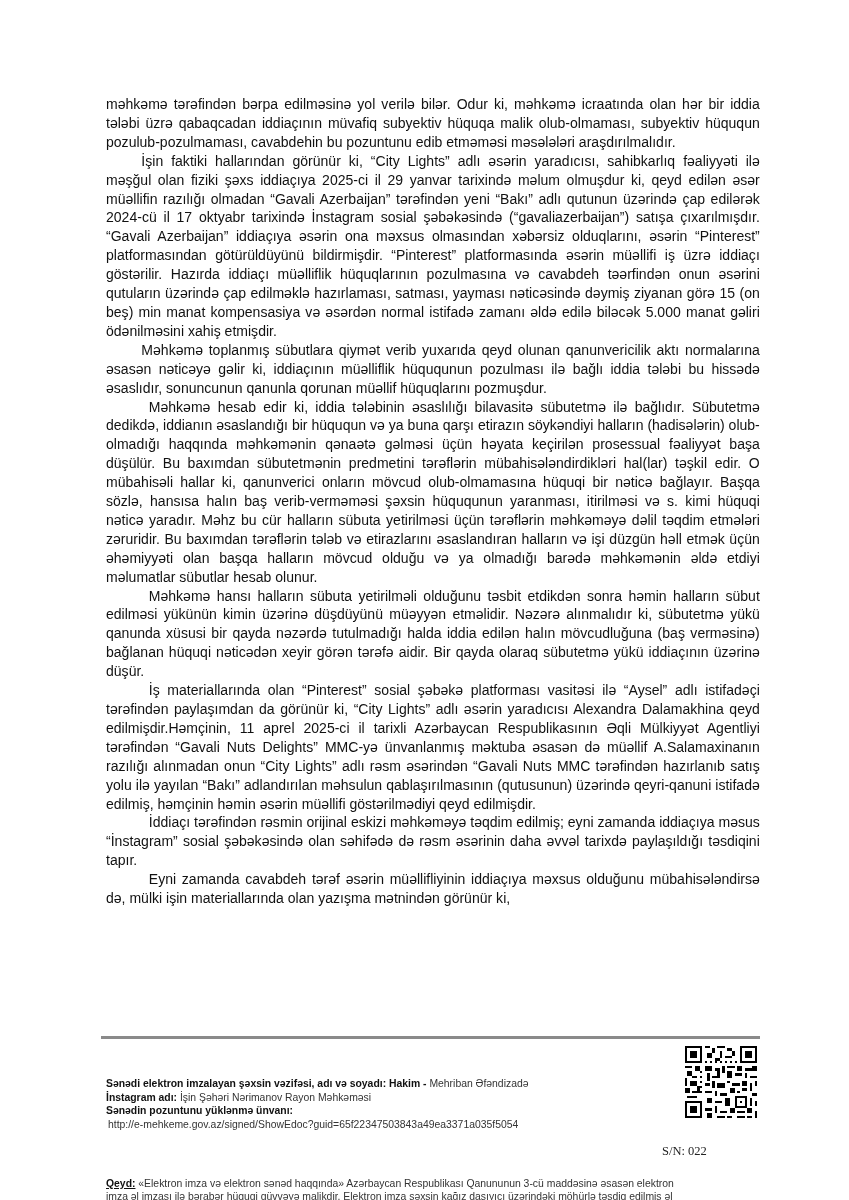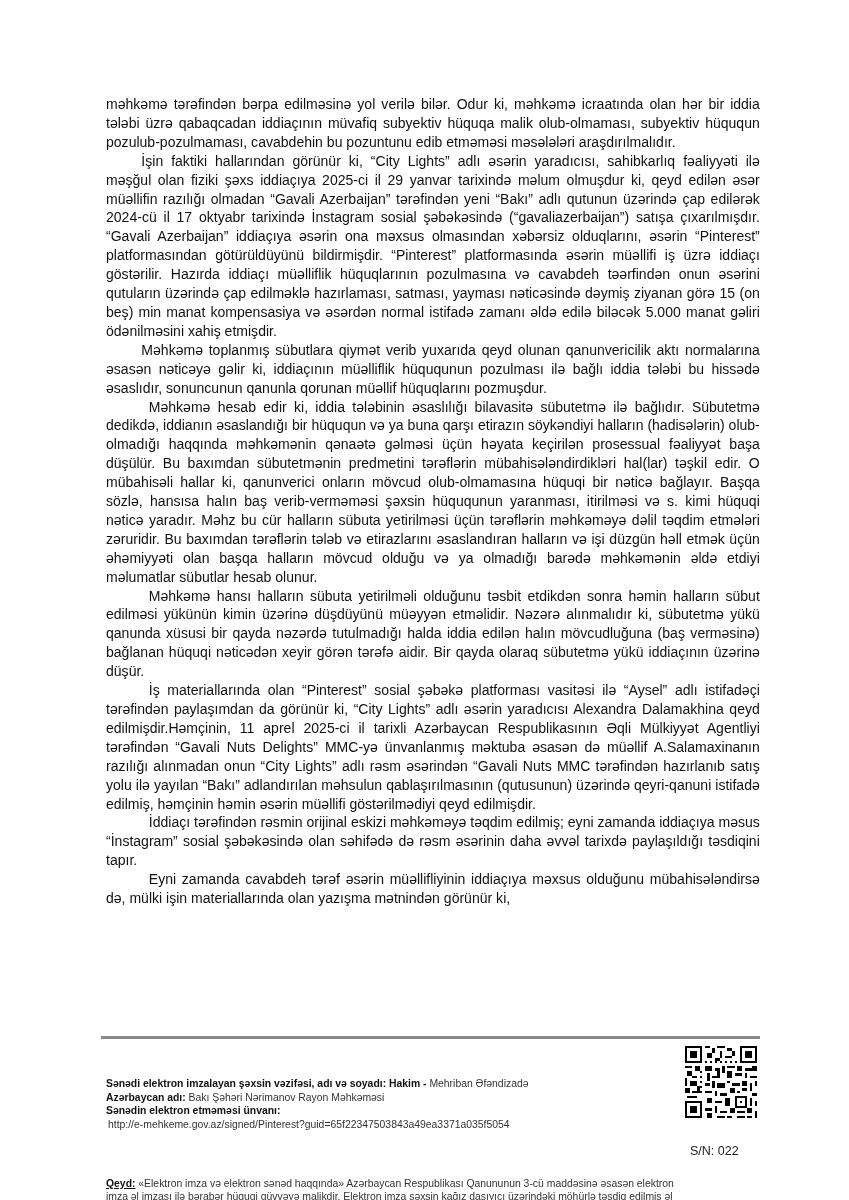--- a/index.html
+++ b/index.html
@@ -32,22 +32,22 @@
   .footer .url { padding-left: 2px; color: #333; }
   .note {
     position: absolute; left: 106px; top: 1178px; width: 570px;
     font-family: "Liberation Sans", sans-serif; font-size: 10.4px; color: #333; line-height: 12.8px;
   }
   .note .note-label { font-weight: bold; text-decoration: underline; color: #111; }
   .qr {
     position: absolute; left: 685px; top: 1046px; width: 72px; height: 72px;
   }
   .sn {
-    position: absolute; left: 690px; top: 1144px;
-    font-family: Liberation Sans, sans-serif; font-size: 12.5px; color: #222;
+    position: absolute; left: 662px; top: 1144px;
+    font-family: Liberation Serif, serif; font-size: 12.5px; color: #222;
   }
 </style>
 </head>
 <body>
 
 <div class="page">
 
   <div class="body-text">
     <p>məhkəmə tərəfindən bərpa edilməsinə yol verilə bilər. Odur ki, məhkəmə icraatında olan hər bir iddia tələbi üzrə qabaqcadan iddiaçının müvafiq subyektiv hüquqa malik olub-olmaması, subyektiv hüququn pozulub-pozulmaması, cavabdehin bu pozuntunu edib etməməsi məsələləri araşdırılmalıdır.</p>
     <p class="indent">İşin faktiki hallarından görünür ki, “City Lights” adlı əsərin yaradıcısı, sahibkarlıq fəaliyyəti ilə məşğul olan fiziki şəxs iddiaçıya 2025-ci il 29 yanvar tarixində məlum olmuşdur ki, qeyd edilən əsər müəllifin razılığı olmadan “Gavali Azerbaijan” tərəfindən yeni “Bakı” adlı qutunun üzərində çap edilərək 2024-cü il 17 oktyabr tarixində İnstagram sosial şəbəkəsində (“gavaliazerbaijan”) satışa çıxarılmışdır. “Gavali Azerbaijan” iddiaçıya əsərin ona məxsus olmasından xəbərsiz olduqlarını, əsərin “Pinterest” platformasından götürüldüyünü bildirmişdir. “Pinterest” platformasında əsərin müəllifi iş üzrə iddiaçı göstərilir. Hazırda iddiaçı müəlliflik hüquqlarının pozulmasına və cavabdeh təərfindən onun əsərini qutuların üzərində çap edilməklə hazırlaması, satması, yayması nəticəsində dəymiş ziyanan görə 15 (on beş) min manat kompensasiya və əsərdən normal istifadə zamanı əldə edilə biləcək 5.000 manat gəliri ödənilməsini xahiş etmişdir.</p>
@@ -59,26 +59,26 @@
     <p class="indent-lg">Eyni zamanda cavabdeh tərəf əsərin müəllifliyinin iddiaçıya məxsus olduğunu mübahisələndirsə də, mülki işin materiallarında olan yazışma mətnindən görünür ki,</p>
   </div>
 
   <div class="divider"></div>
 
   <div class="footer">
     <div class="row">
       <b>Sənədi elektron imzalayan şəxsin vəzifəsi, adı və soyadı: Hakim - </b><span class="val"> Mehriban Əfəndizadə</span>
     </div>
     <div class="row">
-      <b>Azərbaycan adı: </b><span class="val"> Bakı Şəhəri Nərimanov Rayon Məhkəməsi</span>
+      <b>İnstagram adı: </b><span class="val"> İşin Şəhəri Nərimanov Rayon Məhkəməsi</span>
     </div>
     <div class="row">
-      <b>Sənədin elektron etməməsi ünvanı:</b>
+      <b>Sənədin pozuntunu yüklənmə ünvanı:</b>
     </div>
-    <div class="row url">http://e-mehkeme.gov.az/signed/Pinterest?guid=65f22347503843a49ea3371a035f5054</div>
+    <div class="row url">http://e-mehkeme.gov.az/signed/ShowEdoc?guid=65f22347503843a49ea3371a035f5054</div>
   </div>
 
   <div class="note">
     <span class="note-label">Qeyd:</span><span>  «Elektron imza və elektron sənəd haqqında» Azərbaycan Respublikası Qanununun 3-cü maddəsinə əsasən elektron imza əl imzası ilə bərabər hüquqi qüvvəyə malikdir. Elektron imza şəxsin kağız daşıyıcı üzərindəki möhürlə təsdiq edilmiş əl imzasına bərabər tutulur.</span>
   </div>
 
   <svg class="qr" viewBox="0 0 29 29" shape-rendering="crispEdges">
     <rect width="29" height="29" fill="#fff"></rect>
     <g fill="#000">
 

